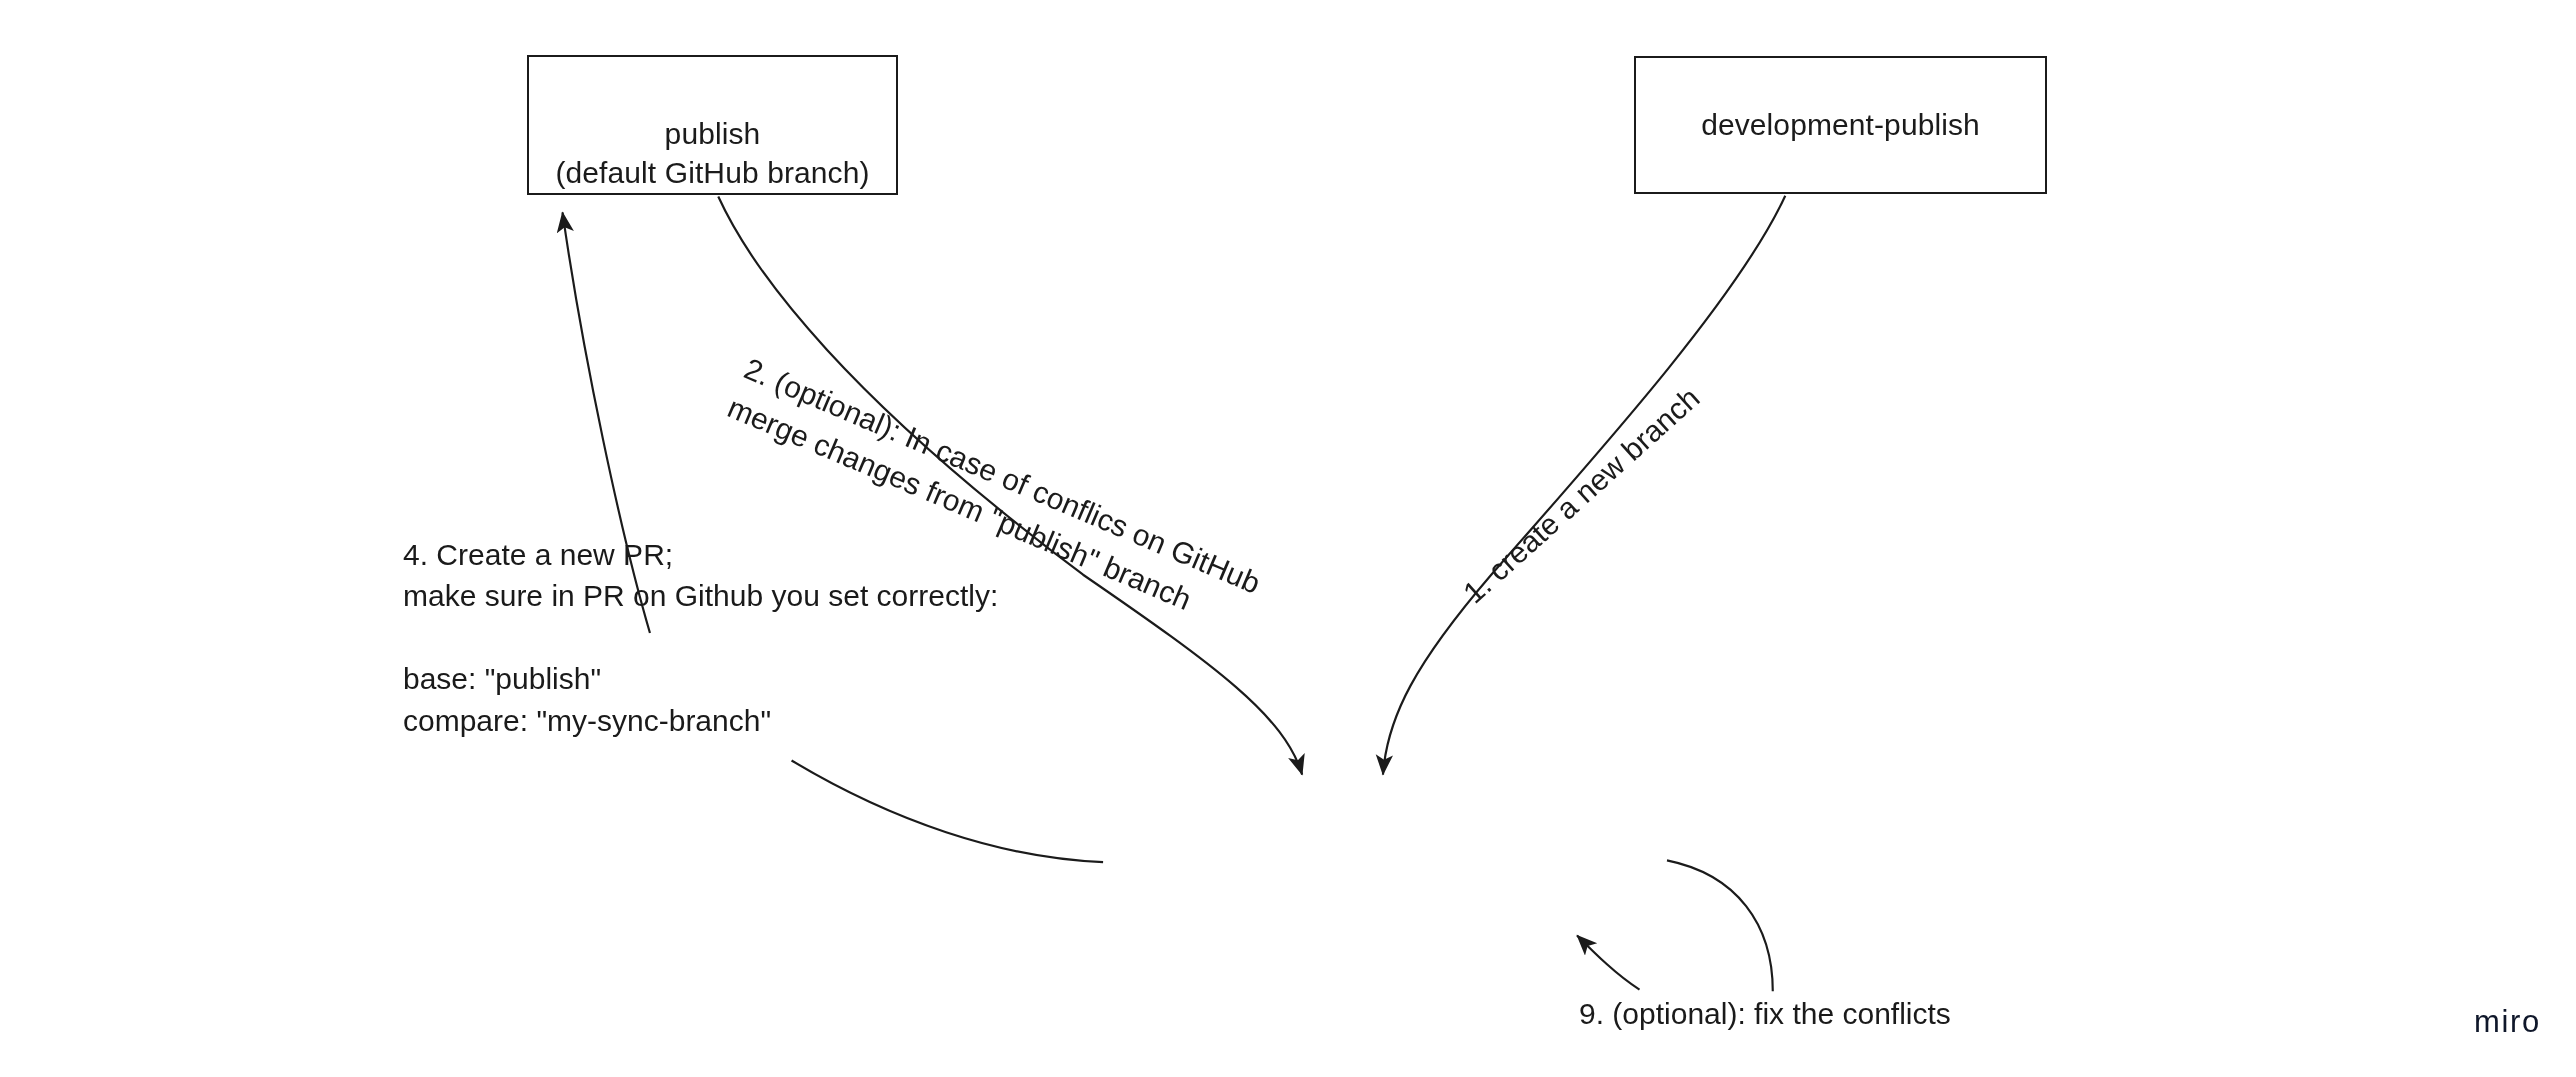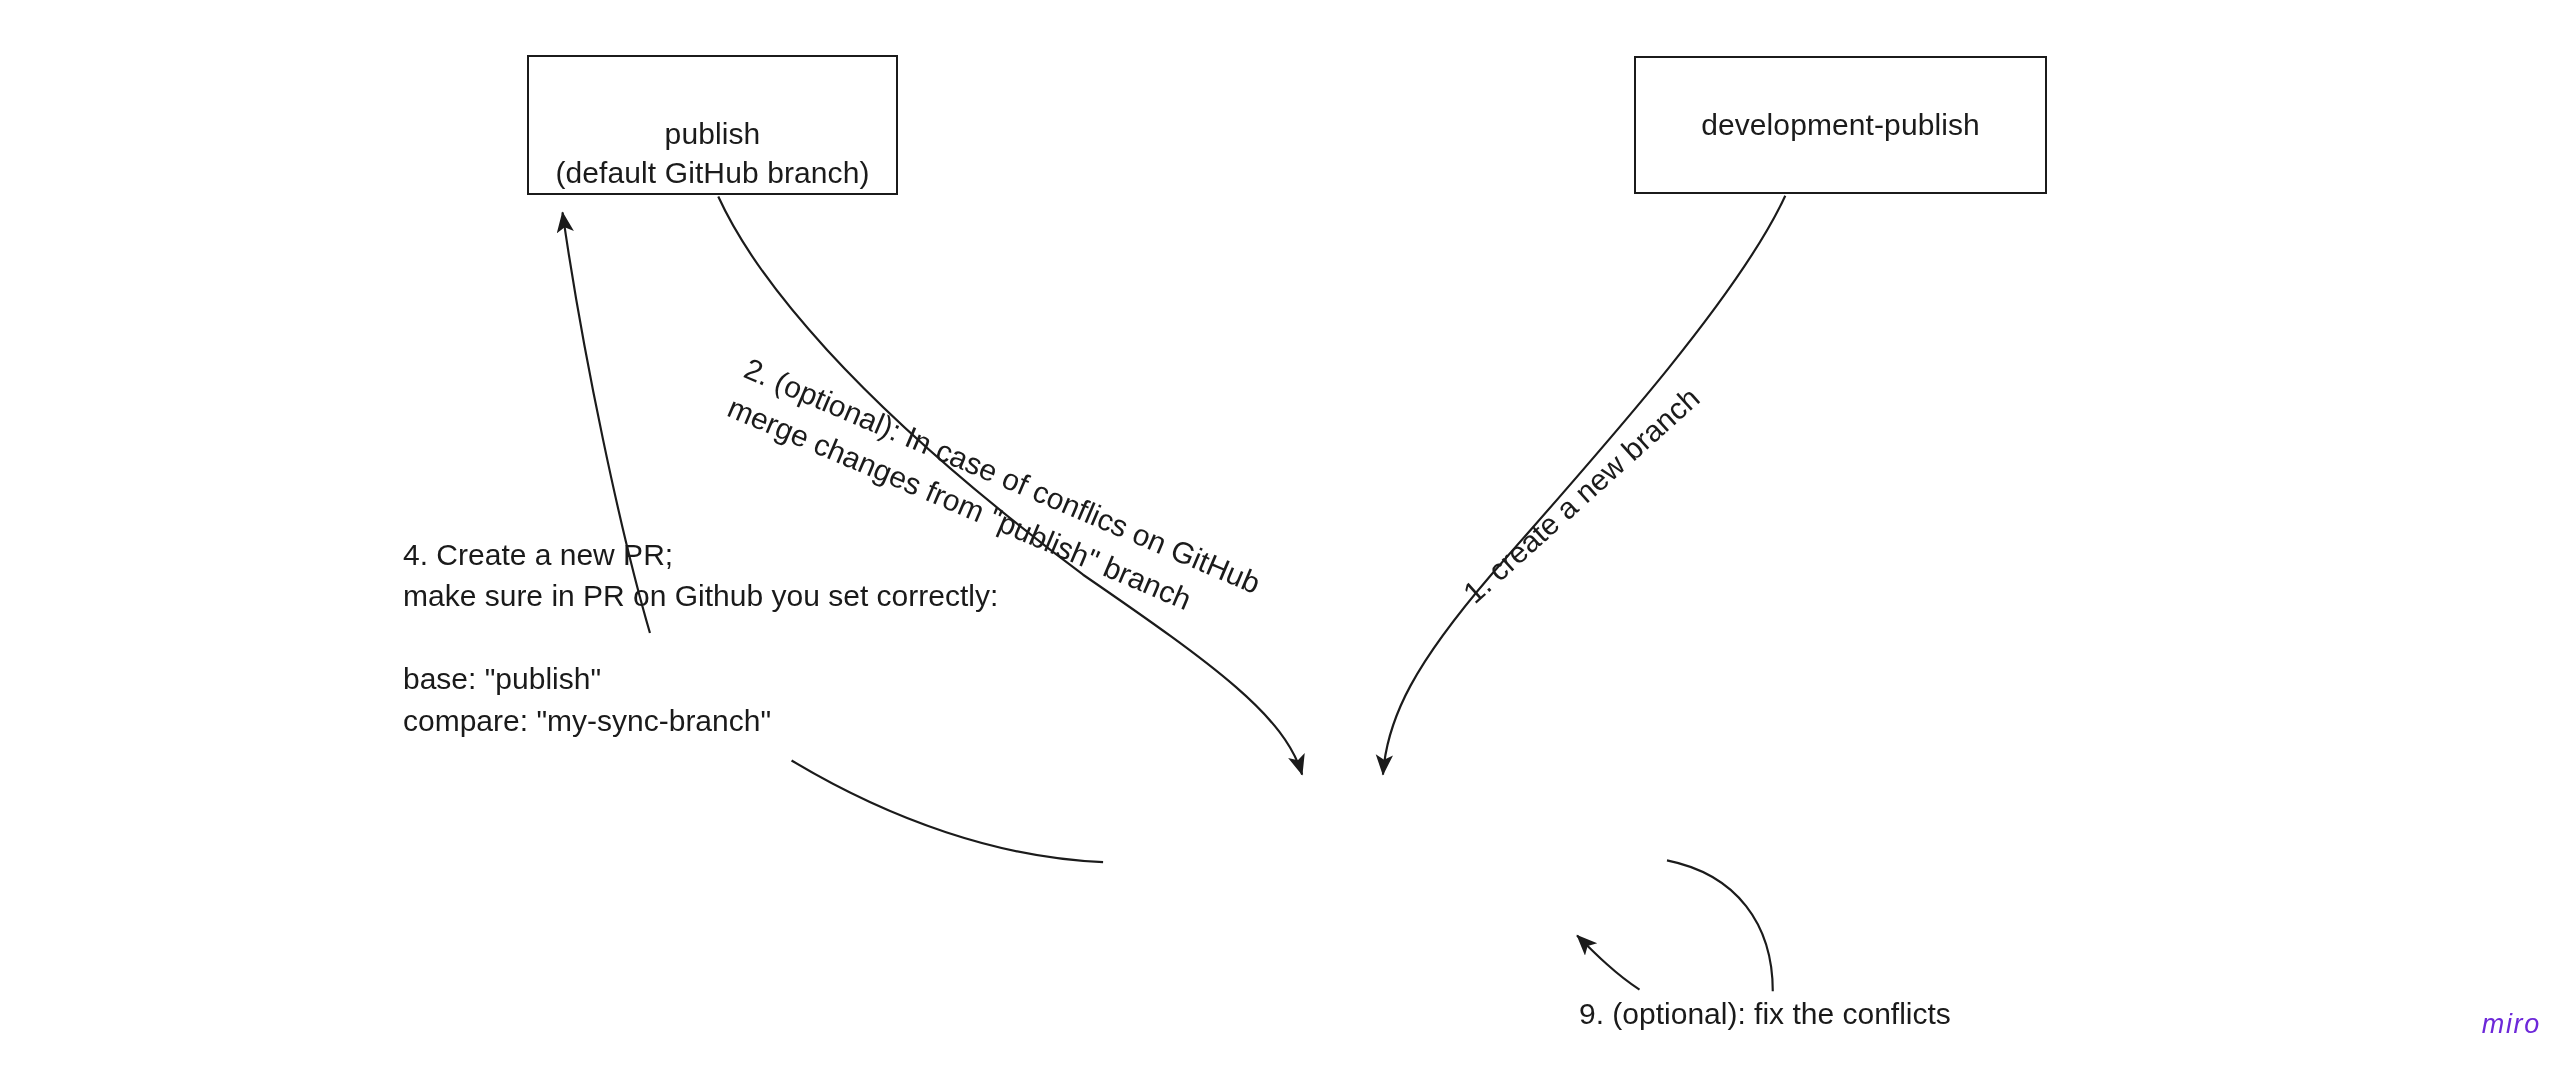--- a/index.html
+++ b/index.html
@@ -56,26 +56,25 @@
     font-size: 30px;
     line-height: 1.40;
     color: #1b1b1b;
     white-space: pre-line;
     transform-origin: 0 0;
   }
   #watermark {
     position: absolute;
     right: 35px;
     bottom: 37px;
-    font-size: 27px;
+    font-size: 31px;
     letter-spacing: 1.7px;
-    color: #6d28d9;
+    color: #0f172a;
     font-weight: 400;
     user-select: none;
-    font-style: italic;
   }
 </style>
 </head>
 <body>
 
 <div id="canvas">
 
   <svg id="edges" viewBox="0 0 3092 1293" xmlns="http://www.w3.org/2000/svg">
     <defs>
       <marker id="arrow" markerWidth="12" markerHeight="12" refX="9.2" refY="4" orient="auto" markerUnits="strokeWidth">

